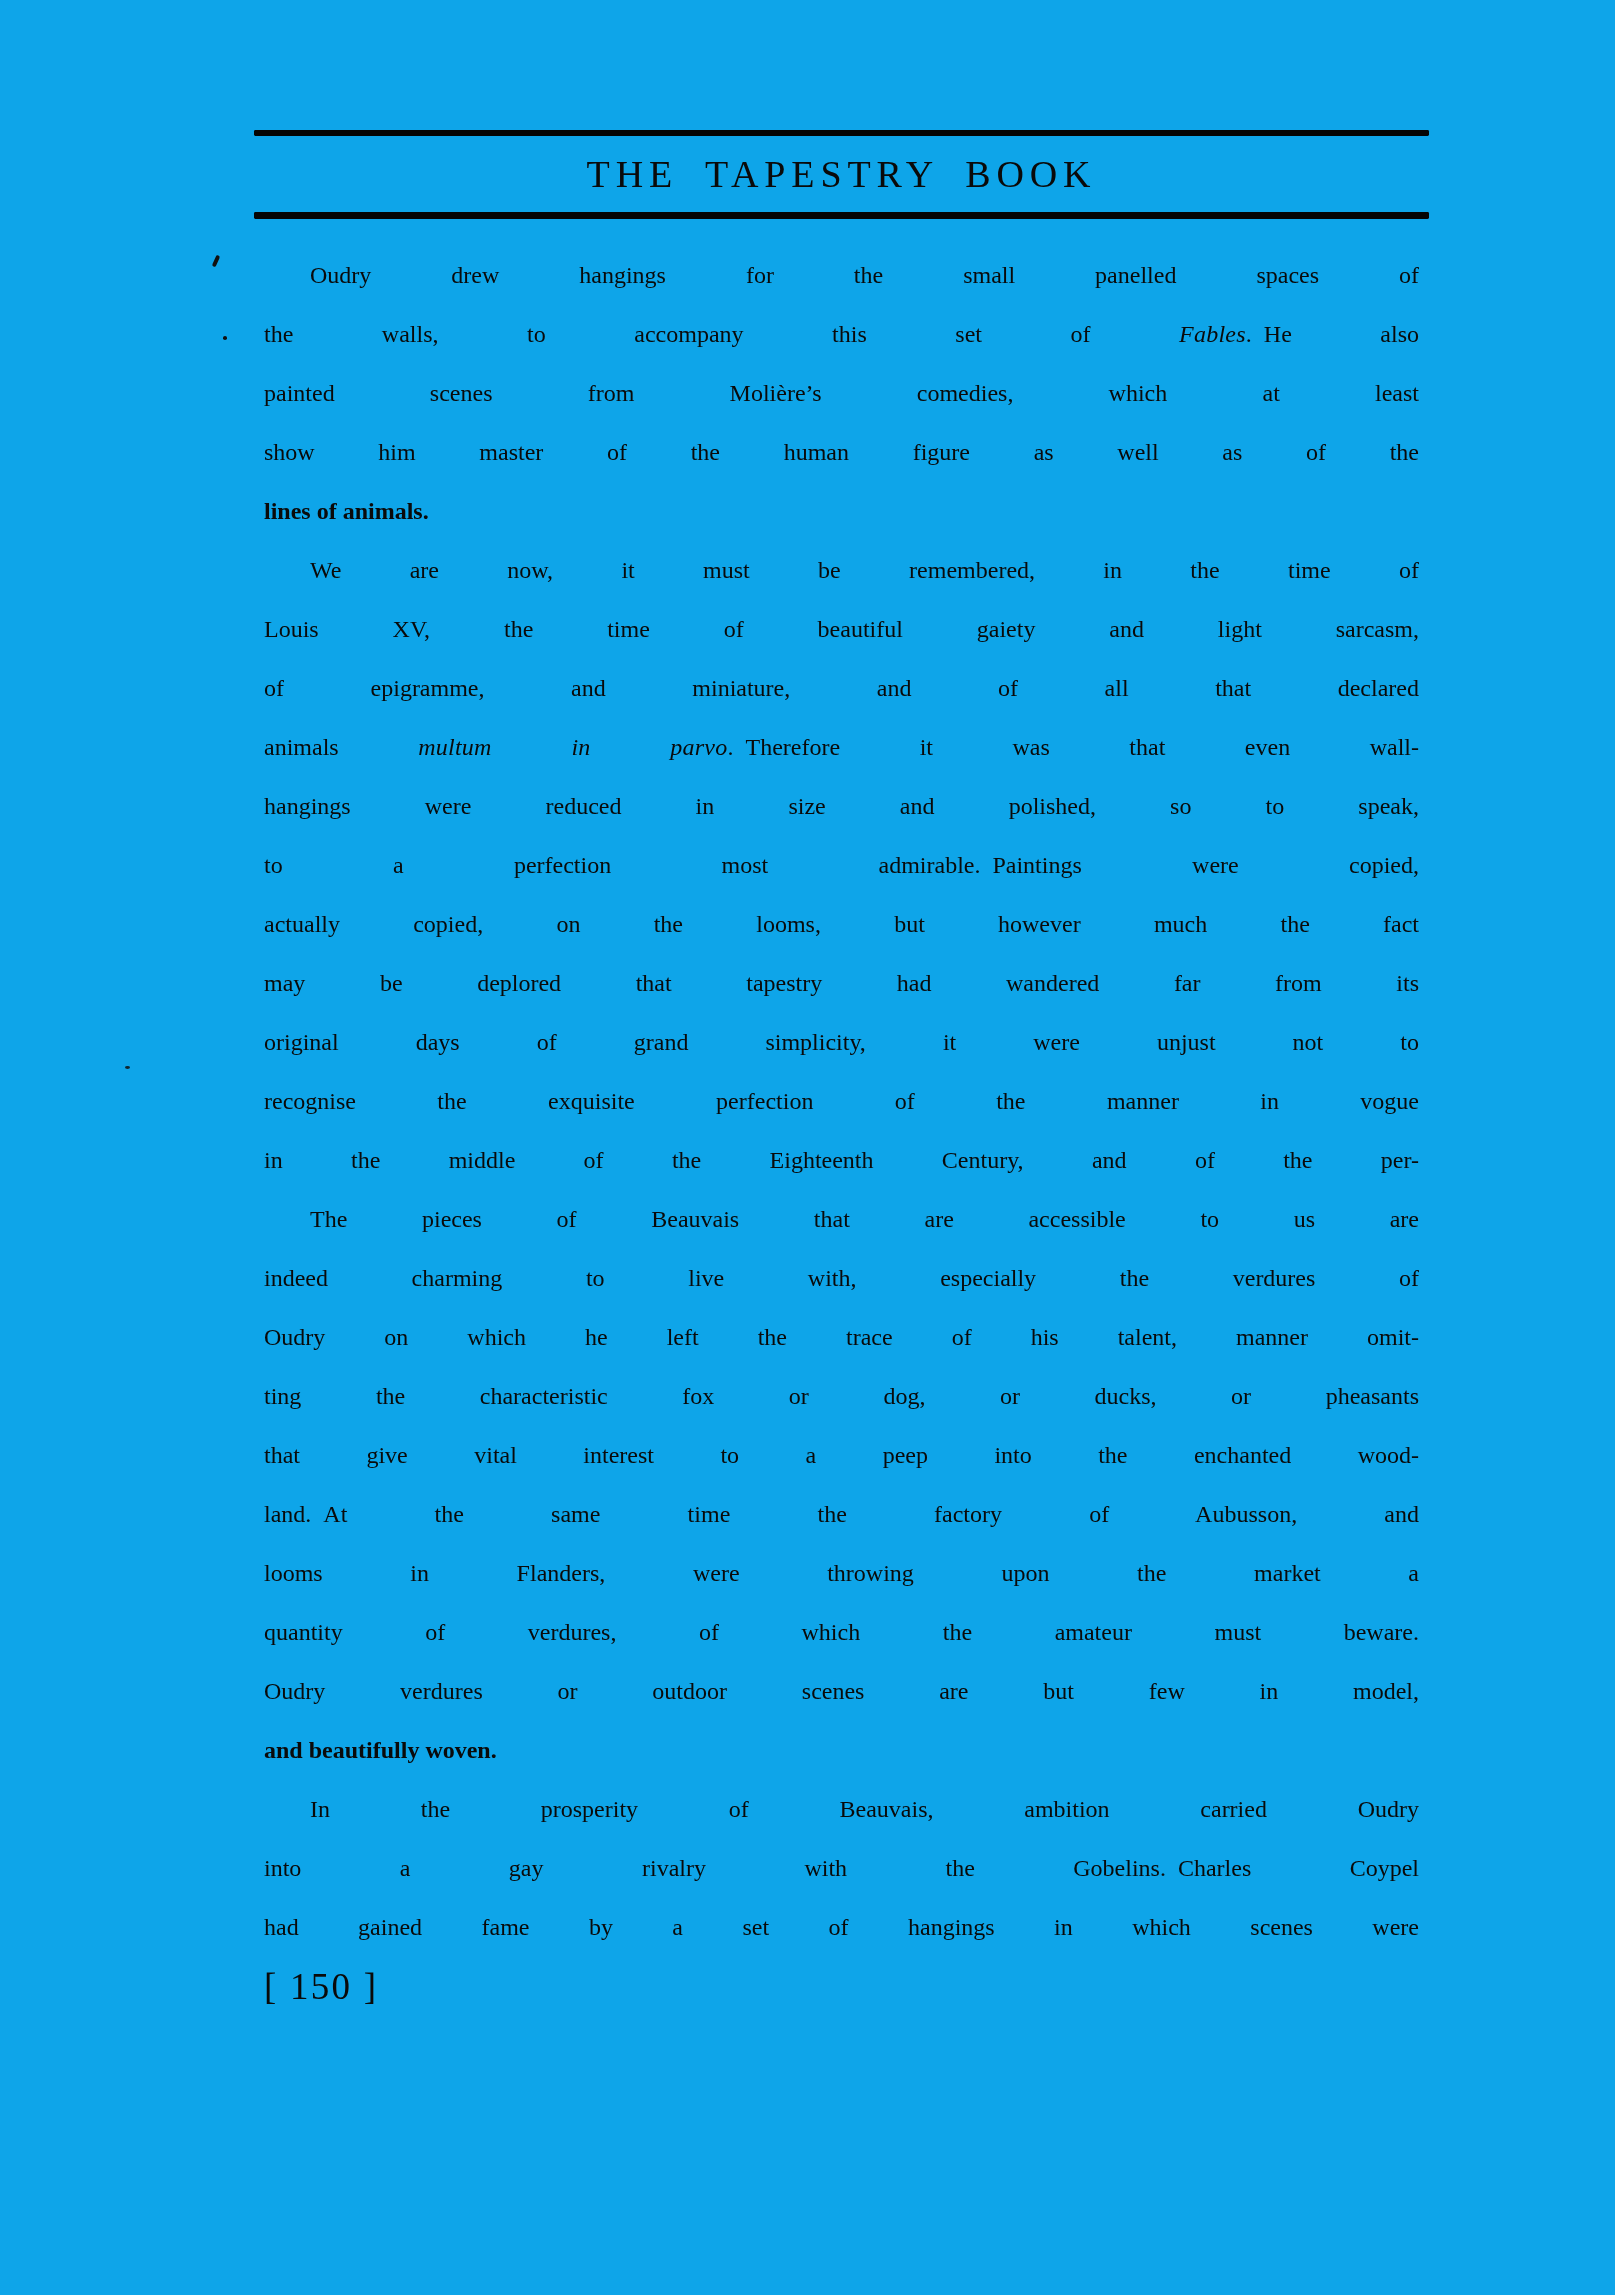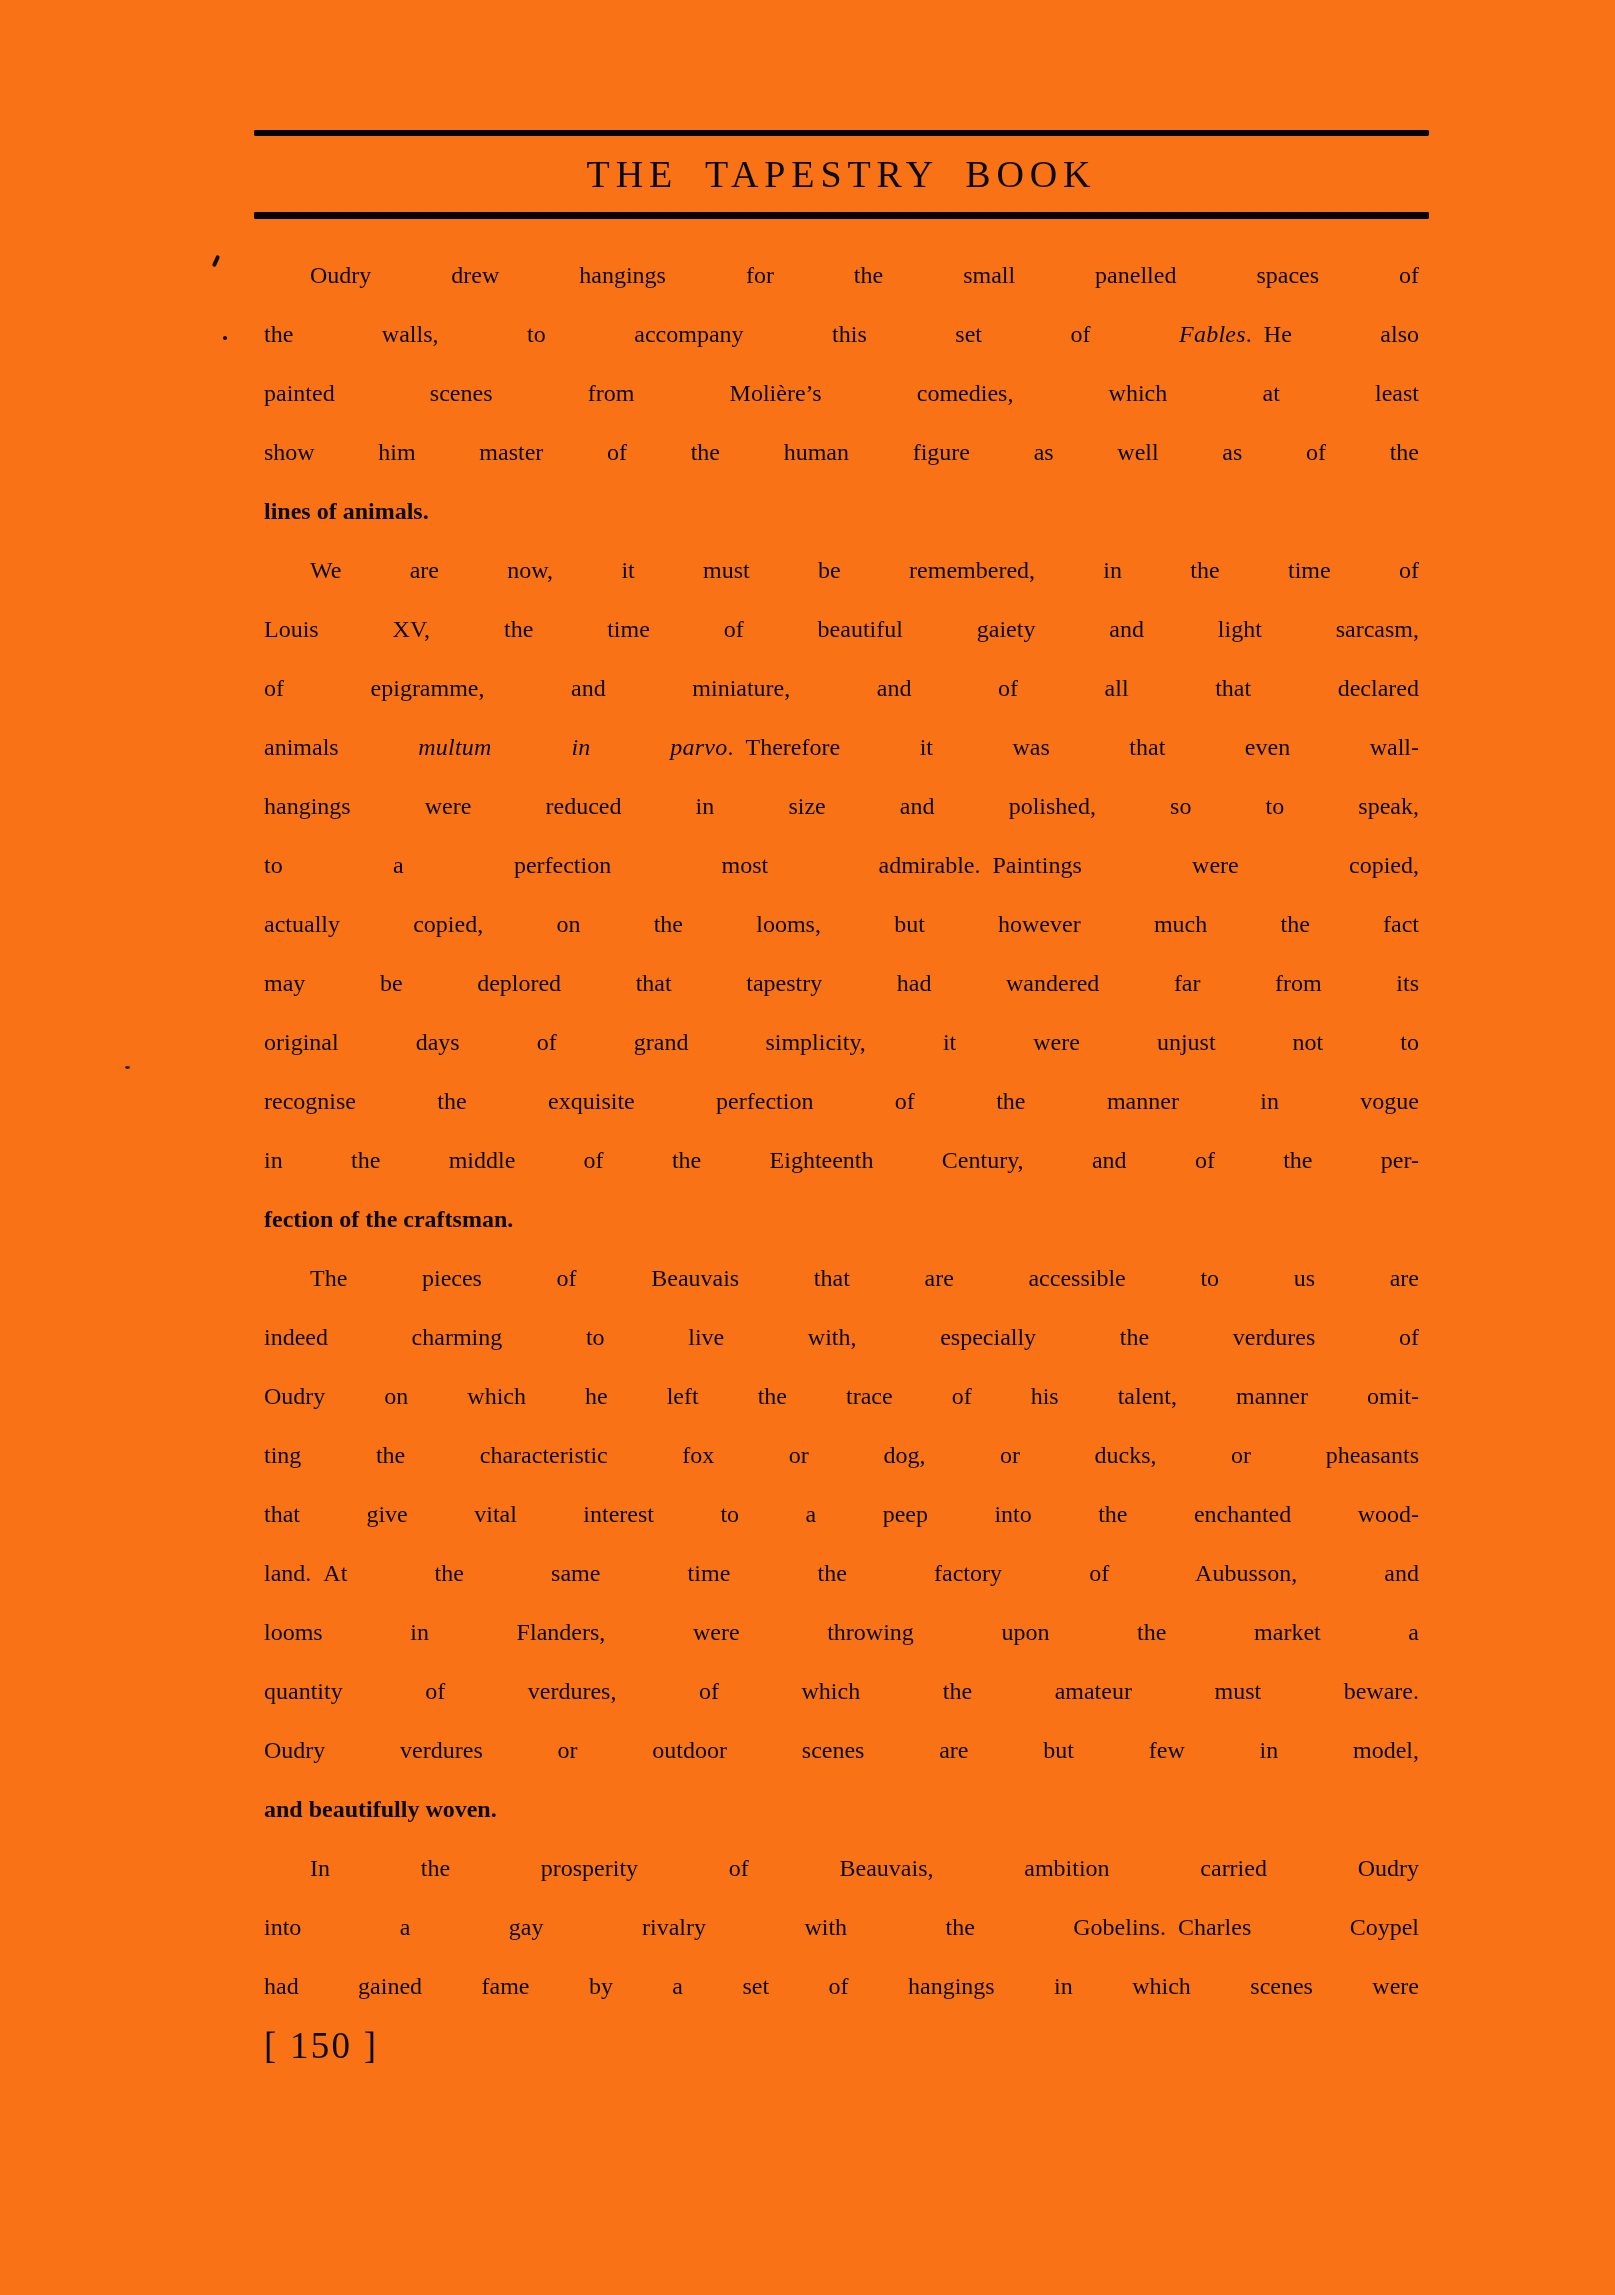--- a/index.html
+++ b/index.html
@@ -1,19 +1,19 @@
 <!DOCTYPE html>
 <html style="font-size:11.3px"><head>
 <meta charset="utf-8">
 <style>
   html,body{margin:0;padding:0;background:#e8e8e8;}
   .page{
     position:relative;
     width:1615px;height:2295px;
-    background:#f97316;
+    background:#0ea5e9;
     color:#0a0a0a;
     font-family:"Liberation Serif","DejaVu Serif",serif;
     overflow:hidden;
   }
   .content{
     position:absolute;
     left:264px;top:130px;width:1155px;
   }
   .rule{
     height:6.3px;background:#050505;
@@ -86,21 +86,20 @@
         <div class="line"><span>Louis XV, the time of beautiful gaiety and light sarcasm,</span></div>
         <div class="line"><span>of epigramme, and miniature, and of all that declared</span></div>
         <div class="line"><span>animals </span><i>multum in parvo</i><span>. Therefore it was that even wall-</span></div>
         <div class="line"><span>hangings were reduced in size and polished, so to speak,</span></div>
         <div class="line"><span>to a perfection most admirable. Paintings were copied,</span></div>
         <div class="line"><span>actually copied, on the looms, but however much the fact</span></div>
         <div class="line"><span>may be deplored that tapestry had wandered far from its</span></div>
         <div class="line"><span>original days of grand simplicity, it were unjust not to</span></div>
         <div class="line"><span>recognise the exquisite perfection of the manner in vogue</span></div>
         <div class="line"><span>in the middle of the Eighteenth Century, and of the per-</span></div>
-        <div class="line para-end"><span>fection of the craftsman.</span></div>
         <div class="line indent"><span>The pieces of Beauvais that are accessible to us are</span></div>
         <div class="line"><span>indeed charming to live with, especially the verdures of</span></div>
         <div class="line"><span>Oudry on which he left the trace of his talent, manner omit-</span></div>
         <div class="line"><span>ting the characteristic fox or dog, or ducks, or pheasants</span></div>
         <div class="line"><span>that give vital interest to a peep into the enchanted wood-</span></div>
         <div class="line"><span>land. At the same time the factory of Aubusson, and</span></div>
         <div class="line"><span>looms in Flanders, were throwing upon the market a</span></div>
         <div class="line"><span>quantity of verdures, of which the amateur must beware.</span></div>
         <div class="line"><span>Oudry verdures or outdoor scenes are but few in model,</span></div>
         <div class="line para-end"><span>and beautifully woven.</span></div>

